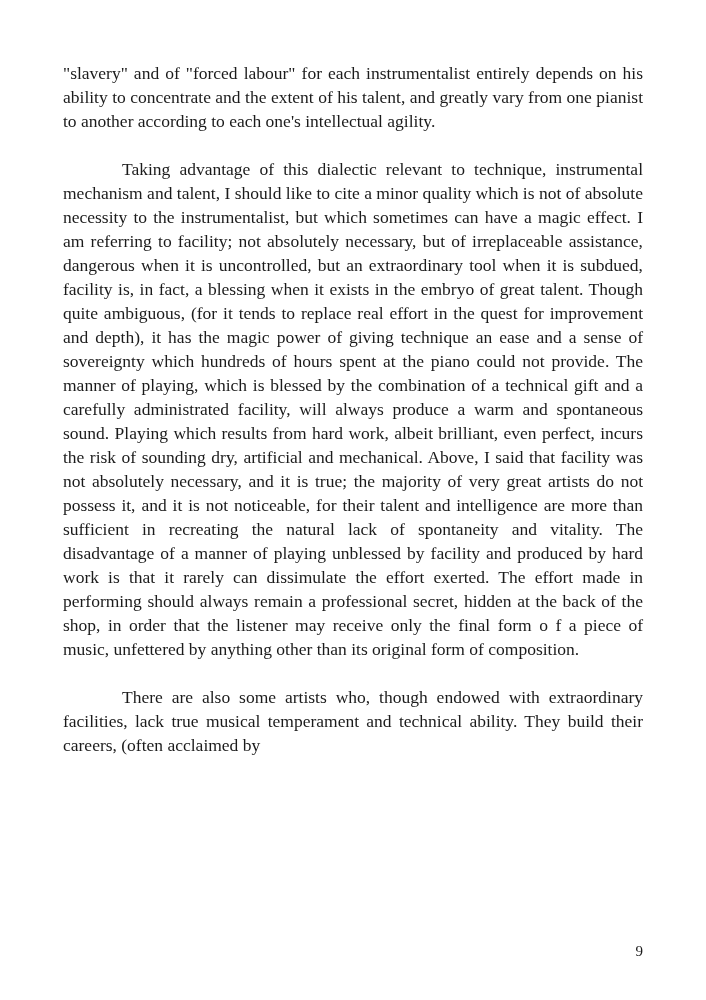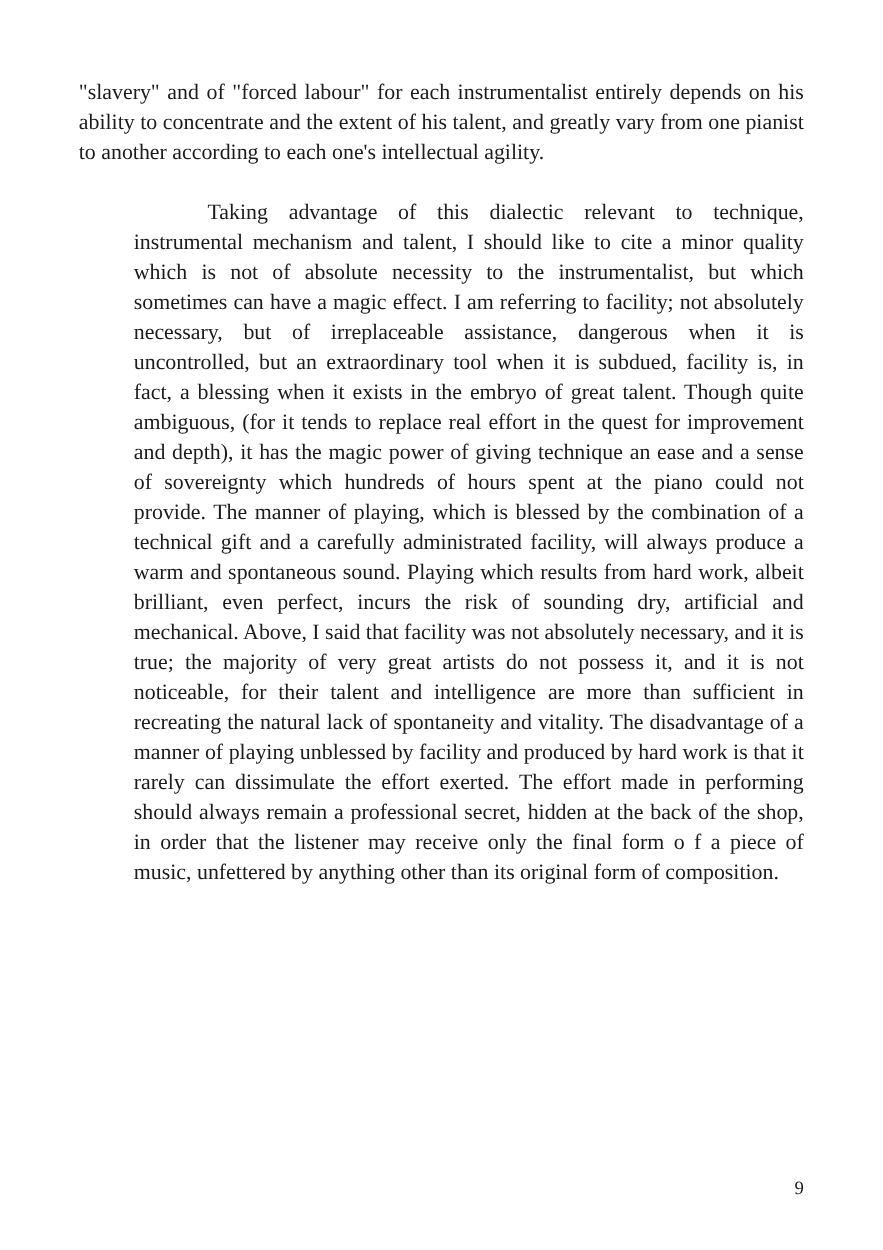--- a/index.html
+++ b/index.html
@@ -27,33 +27,33 @@
   }
   .body-text p {
     margin: 0 0 24px 0;
     font-size: 17.5px;
     line-height: 24px;
     text-align: justify;
     text-justify: inter-word;
   }
   .body-text p.indent {
     text-indent: 59px;
-    margin-left: 44px;
   }
   .page-number {
     position: absolute;
     right: 63px;
     bottom: 40px;
     font-size: 15px;
     line-height: 18px;
     color: #1b1b1b;
   }
 </style>
 </head>
 <body>
 
 <div class="page">
   <div class="body-text">
     <p>"slavery" and of "forced labour" for each instrumentalist entirely depends on his ability to concentrate and the extent of his talent, and greatly vary from one pianist to another according to each one's intellectual agility.</p>
     <p class="indent">Taking advantage of this dialectic relevant to technique, instrumental mechanism and talent, I should like to cite a minor quality which is not of absolute necessity to the instrumentalist, but which sometimes can have a magic effect. I am referring to facility; not absolutely necessary, but of irreplaceable assistance, dangerous when it is uncontrolled, but an extraordinary tool when it is subdued, facility is, in fact, a blessing when it exists in the embryo of great talent. Though quite ambiguous, (for it tends to replace real effort in the quest for improvement and depth), it has the magic power of giving technique an ease and a sense of sovereignty which hundreds of hours spent at the piano could not provide. The manner of playing, which is blessed by the combination of a technical gift and a carefully administrated facility, will always produce a warm and spontaneous sound. Playing which results from hard work, albeit brilliant, even perfect, incurs the risk of sounding dry, artificial and mechanical. Above, I said that facility was not absolutely necessary, and it is true; the majority of very great artists do not possess it, and it is not noticeable, for their talent and intelligence are more than sufficient in recreating the natural lack of spontaneity and vitality. The disadvantage of a manner of playing unblessed by facility and produced by hard work is that it rarely can dissimulate the effort exerted. The effort made in performing should always remain a professional secret, hidden at the back of the shop, in order that the listener may receive only the final form o f a piece of music, unfettered by anything other than its original form of composition.</p>
+    <p class="indent">There are also some artists who, though endowed with extraordinary facilities, lack true musical temperament and technical ability. They build their careers, (often acclaimed by</p>
   </div>
   <div class="page-number">9</div>
 </div>
 
 </body></html>

